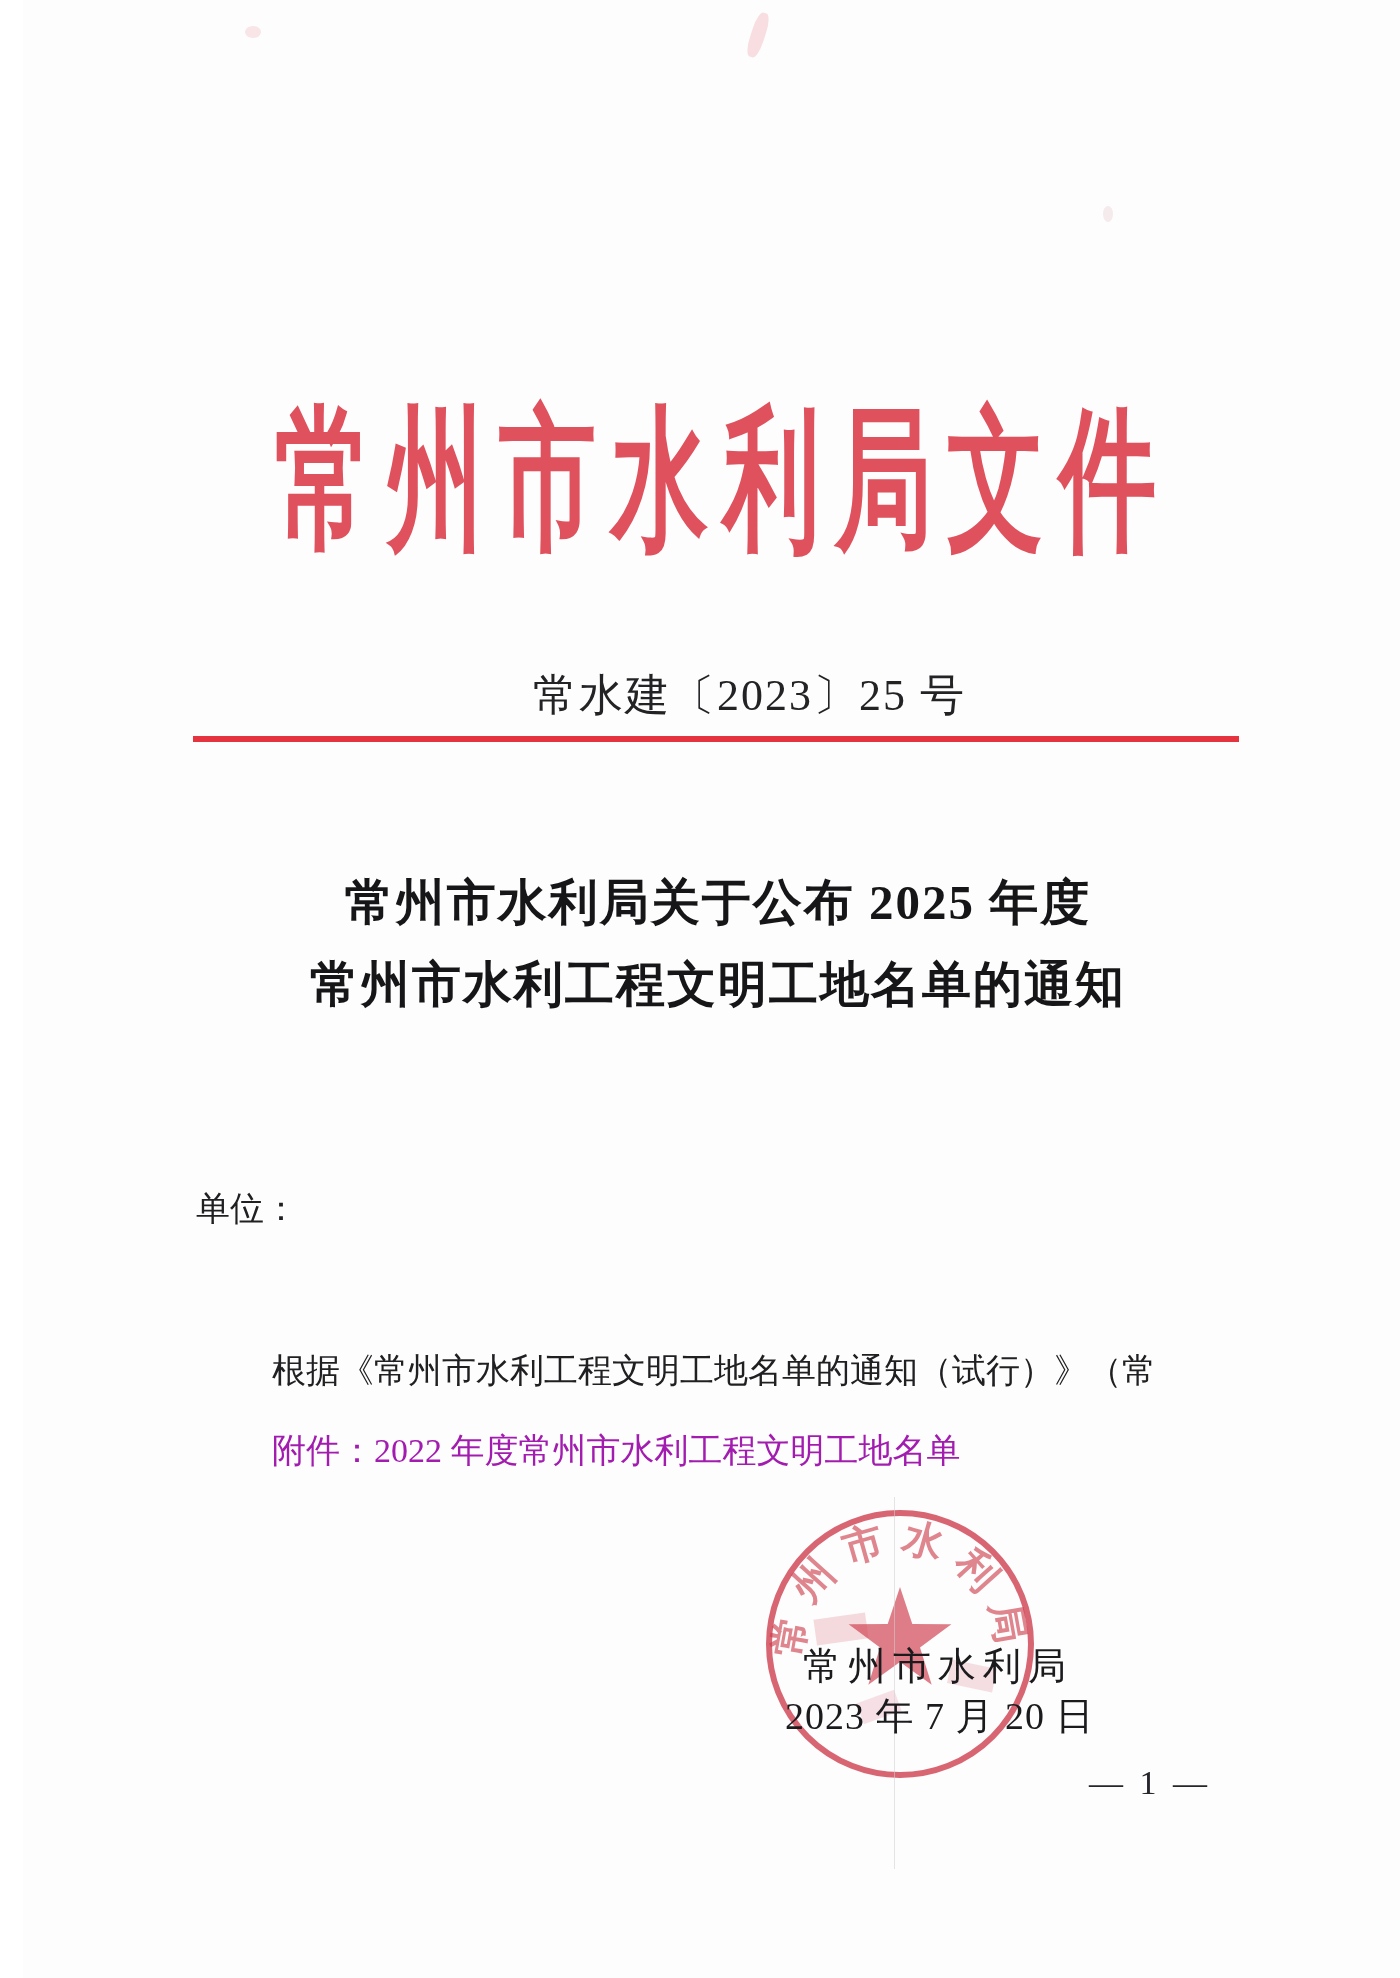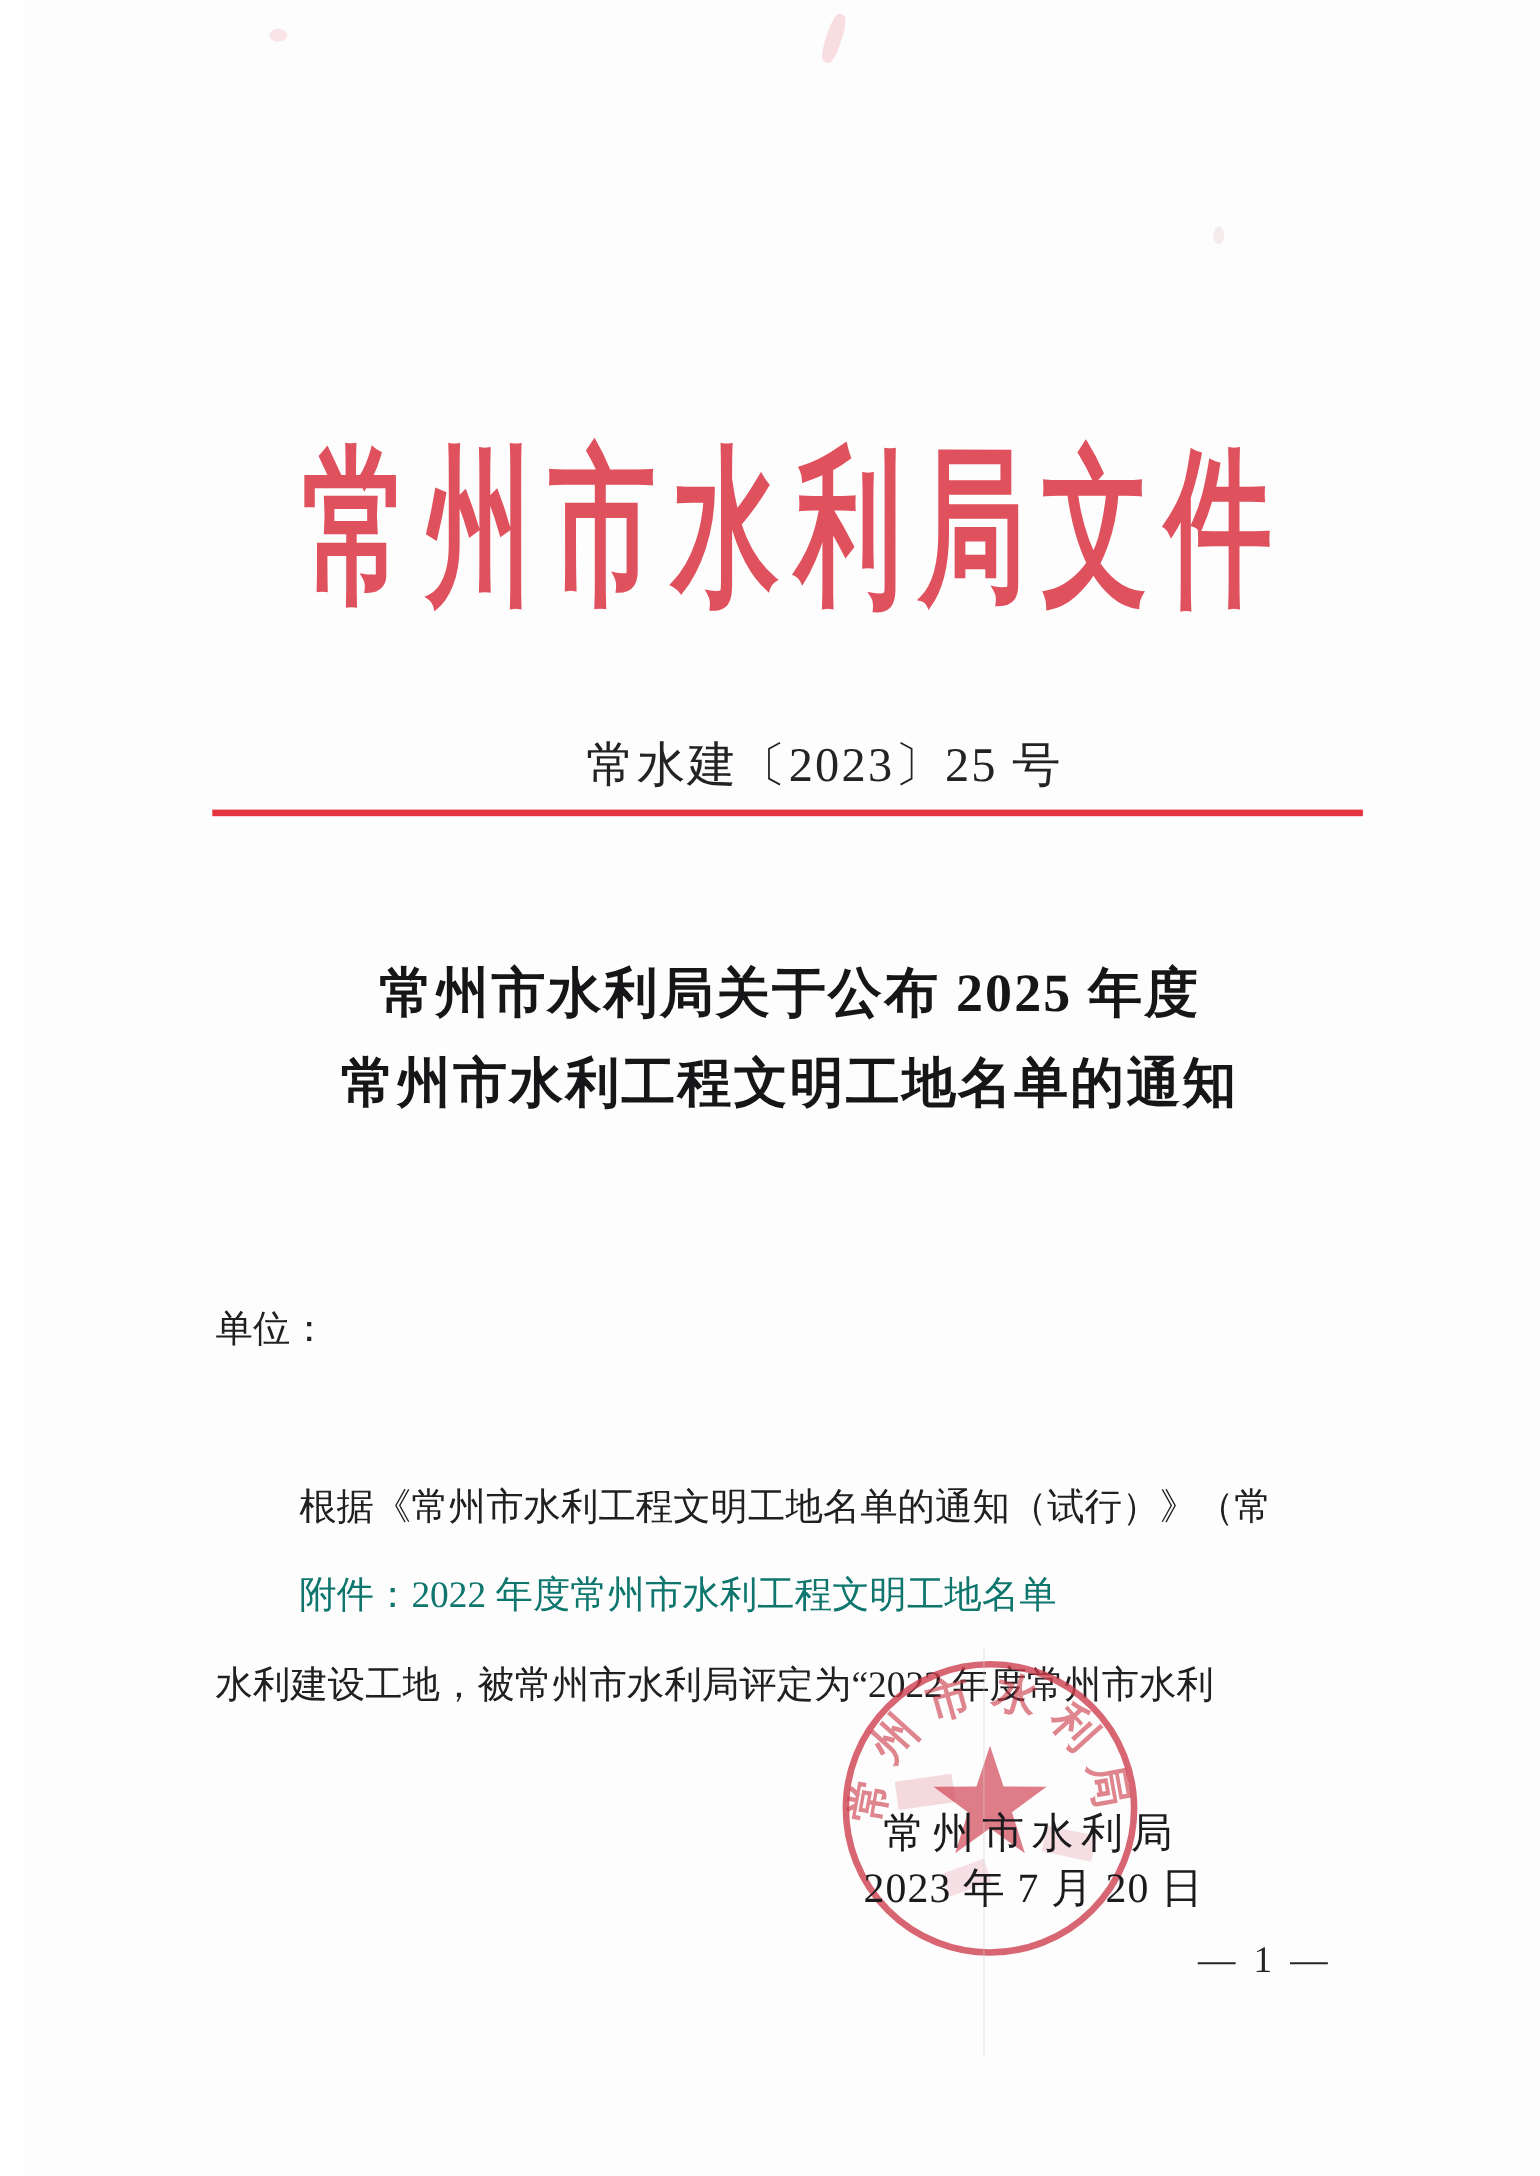--- a/index.html
+++ b/index.html
@@ -90,21 +90,21 @@
   .body-line { height: 54px; }
   .body-line.indent { text-indent: 76px; }
 
   .attachment-line {
     position: absolute;
     top: 1424px;
     left: 249px;
     font-size: 34px;
     line-height: 54px;
     white-space: pre;
-    color: #0f766e;
+    color: #a21caf;
   }
 
   
   .seal {
     position: absolute;
     top: 1506px;
     left: 740px;
     width: 274px;
     height: 274px;
     pointer-events: none;
@@ -177,21 +177,20 @@
   <div class="red-line" style="background:#e5343f;"></div>
 
   <div class="doc-title">
     <div>常州市水利局关于公布 2025 年度</div>
     <div>常州市水利工程文明工地名单的通知</div>
   </div>
 
   <div class="body-text">
     <div class="body-line">单位：</div>
     <div class="body-line indent">根据《常州市水利工程文明工地名单的通知（试行）》（常</div>
-    <div class="body-line">水利建设工地，被常州市水利局评定为“2022 年度常州市水利</div>
     
   </div>
 
   <div class="attachment-line">附件：2022 年度常州市水利工程文明工地名单</div>
 
   <div class="seal">
     <svg width="274" height="274" viewBox="0 0 274 274">
       <defs>
         <path id="sealArc" d="M 40 143 A 97 97 0 0 1 234 143" fill="none"></path>
         <filter id="soften" x="-10%" y="-10%" width="120%" height="120%">

